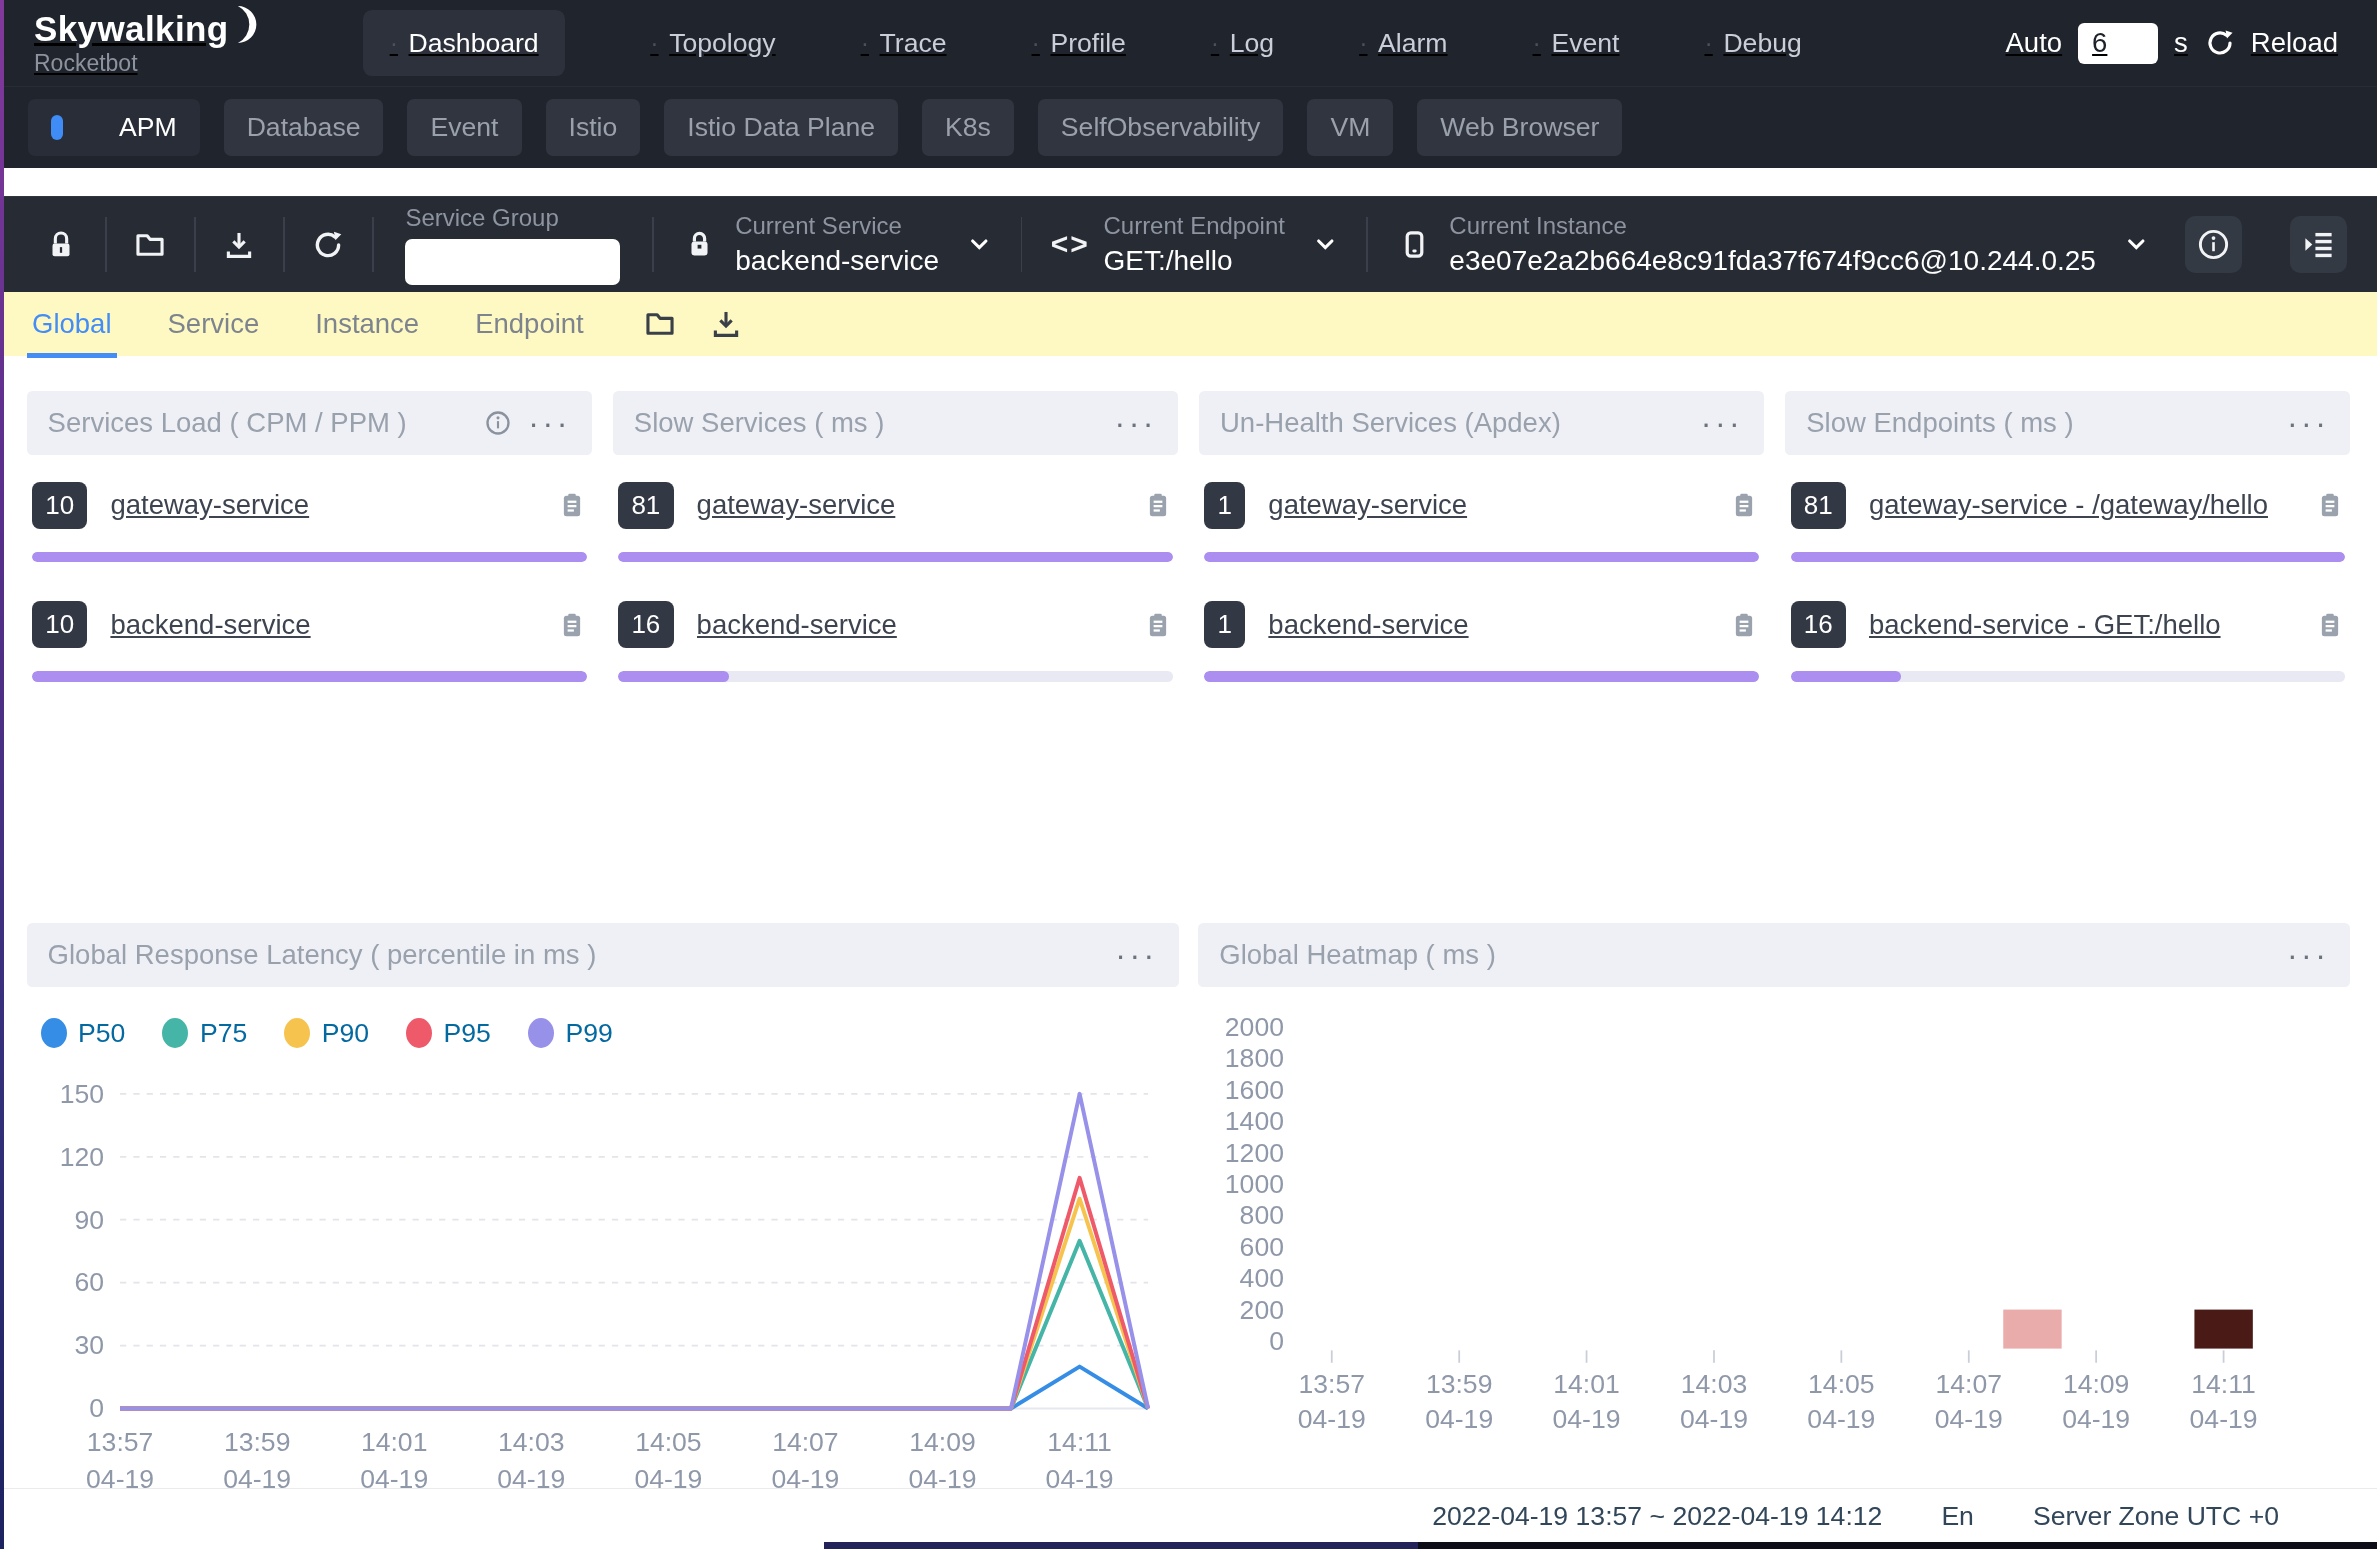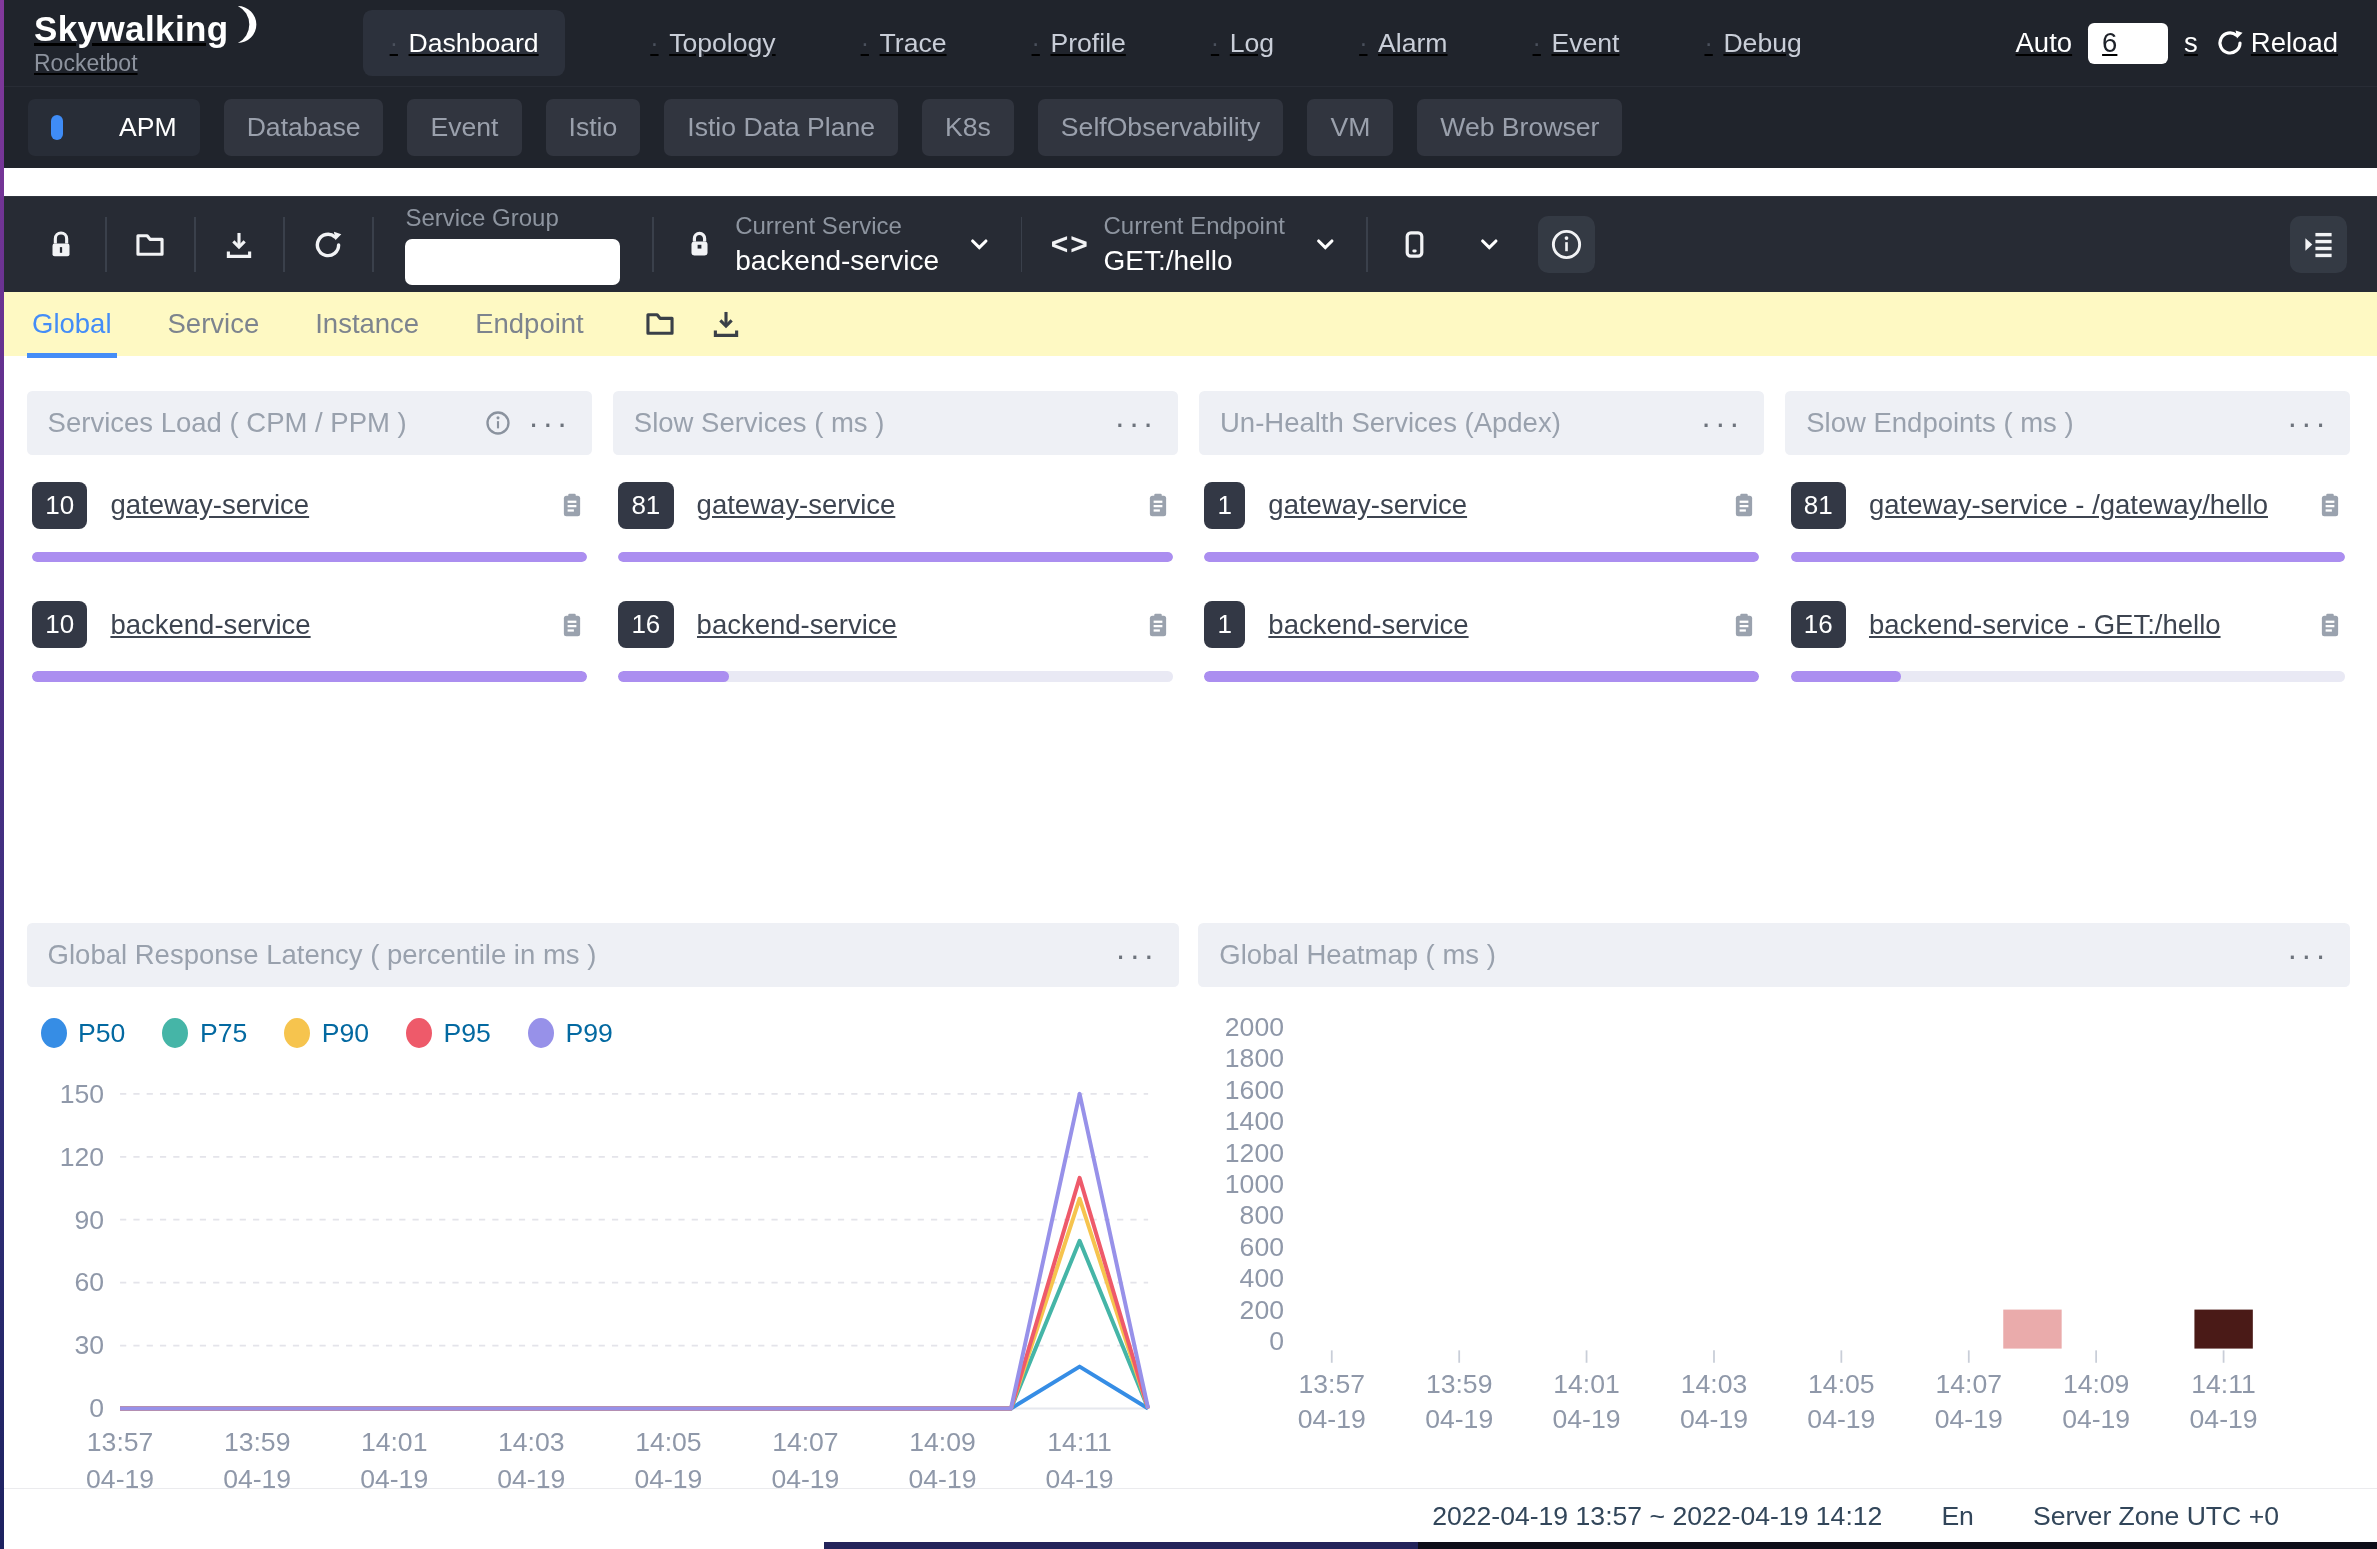--- a/index.html
+++ b/index.html
@@ -18,21 +18,21 @@
   .logo-title { color:#fff; font-size:35px; font-weight:bold; letter-spacing:0.4px; }
   .logo-crescent { width:26.6px; height:37px; margin-left:1.8px; margin-top:-5.3px; }
   .logo-sub { color:#8d939e; font-size:23px; margin-top:5.3px; }
   .main-nav { display:flex; align-items:center; margin-left:106px; gap:85px; }
   .nav-item { position:relative; color:#c9ced8; font-size:26.6px; cursor:pointer; white-space:nowrap; }
   .nav-item::before { content:"·"; color:#4a505c; margin-right:10.6px; font-size:25px; }
   .nav-item.active { background:#2c313c; color:#fff; padding:17.7px 26.6px; border-radius:8.9px; }
   .auto-controls { margin-left:auto; display:flex; align-items:center; gap:16px; color:#fff; font-size:27.5px; }
   .auto-input { width:80px; height:41px; border:none; border-radius:6.2px; background:#fff; color:#1d2129;
     font-size:27.5px; padding-left:14px; font-family:inherit; }
-  .reload-wrap { display:flex; align-items:center; gap:5px; cursor:pointer; }
+  .reload-wrap { display:flex; align-items:center; gap:15px; cursor:pointer; }
   .icon-svg { display:block; }
 
   
   .layer-bar { height:82px; background:#20242c; display:flex; align-items:center; gap:24px; padding:0 28px; border-top:0.9px solid #282c35; }
   .chip { background:#31353f; color:#9aa0ac; font-size:26.6px; padding:13.3px 23px; border-radius:7px; cursor:pointer; display:flex; align-items:center; white-space:nowrap;gap:45px; }
   .chip.active { background:#282d37; color:#fff; }
   .chip-dot { width:11.5px; height:25px; border-radius:6.2px; background:#3f8cf6; margin-right:11.5px; }
 
   
   .toolbar { height:96px; background:#272b34; display:flex; align-items:center; padding:0 26.6px; border-top:0.9px solid #30353f;margin-top:28px; }
@@ -219,20 +219,24 @@
       </span>
     </div>
     <span class="vsep"></span>
 
     <div class="selector">
       <span class="sel-icon">
         <svg class="icon-svg" width="35" height="35" viewBox="0 0 24 24">
           <rect x="7" y="4" width="10" height="16" rx="2.5" fill="none" stroke="#f2f3f5" stroke-width="2.2"></rect>
           <rect x="10.5" y="15.5" width="3" height="2" rx="1" fill="#f2f3f5"></rect>
         </svg>
+      </span>
+      <span class="sel-text">
+        <span class="sel-label">Current Instance</span>
+        <span class="sel-value">e3e07e2a2b664e8c91fda37f674f9cc6@10.244.0.25</span>
       </span>
       <span class="sel-chevron">
         <svg class="icon-svg" width="26.6" height="26.6" viewBox="0 0 24 24">
             <polyline points="6,9 12,15 18,9" fill="none" stroke="#fff" stroke-width="2.8" stroke-linecap="round"></polyline>
           </svg>
       </span>
     </div>
 
     <span class="sq-btn">
       <svg class="icon-svg" width="35" height="35" viewBox="0 0 24 24">

